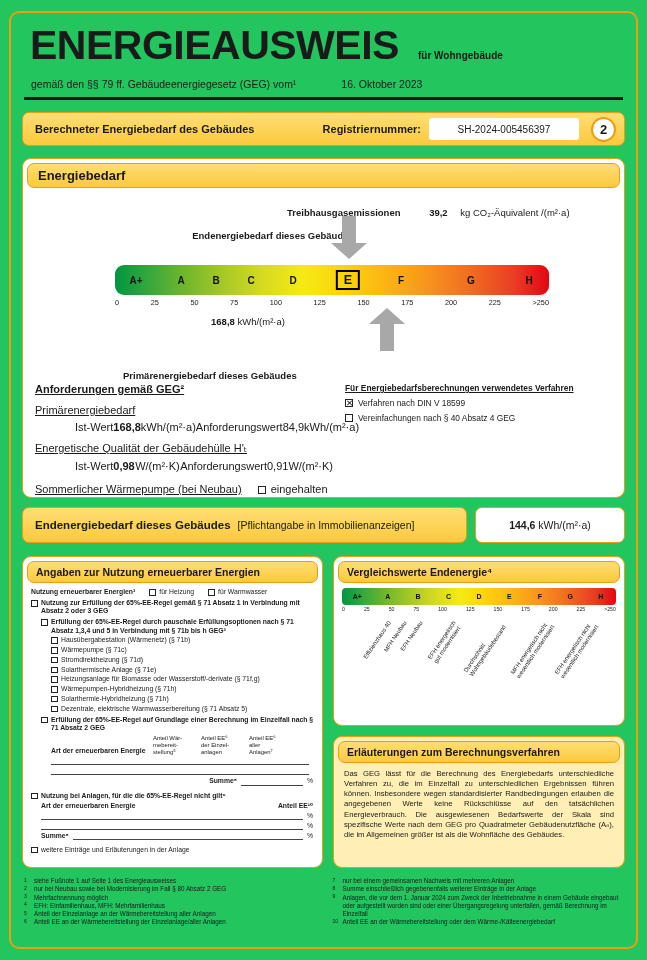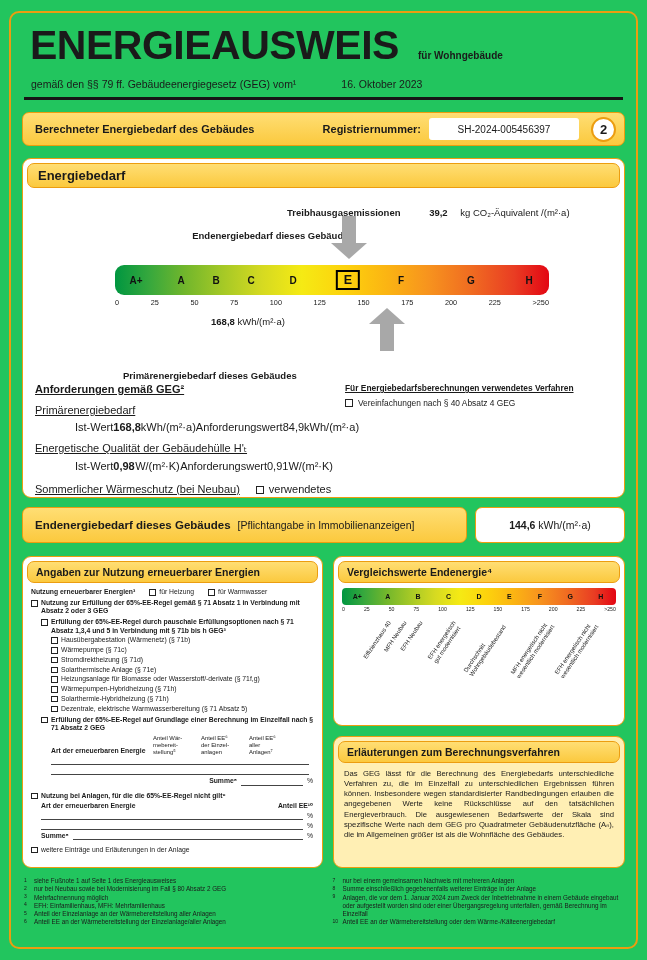--- a/index.html
+++ b/index.html
@@ -202,30 +202,34 @@
       <div class="req-name u">Energetische Qualität der Gebäudehülle H'ₜ</div>
       <div class="req-vals">
         <span class="w45">Ist-Wert</span>
         <span class="b w34">0,98</span>
         <span class="w70">W/(m²·K)</span>
         <span class="w84">Anforderungswert</span>
         <span class="w30">0,91</span>
         <span>W/(m²·K)</span>
       </div>
       <div class="req-summer">
-        <span class="u">Sommerlicher Wärmeschutz (bei Neubau)</span>
+        <span class="u">Sommerlicher Wärmepumpe (bei Neubau)</span>
         <span class="opt">
           <span class="cb cb-m"></span>
-          <span>verwendetes</span>
+          <span>eingehalten</span>
         </span>
       </div>
     </div>
 
     <div class="verf-col">
       <div class="u b">Für Energiebedarfsberechnungen verwendetes Verfahren</div>
+      <div class="vrow">
+        <span class="cb cb-m checked"></span>
+        <span>Verfahren nach DIN V 18599</span>
+      </div>
       <div class="vrow">
         <span class="cb cb-m"></span>
         <span>Vereinfachungen nach § 40 Absatz 4 GEG</span>
       </div>
     </div>
   </div>
 
   <div class="result-row">
     <div class="result-bar ybar">
       <span class="lbl">Endenergiebedarf dieses Gebäudes</span>

